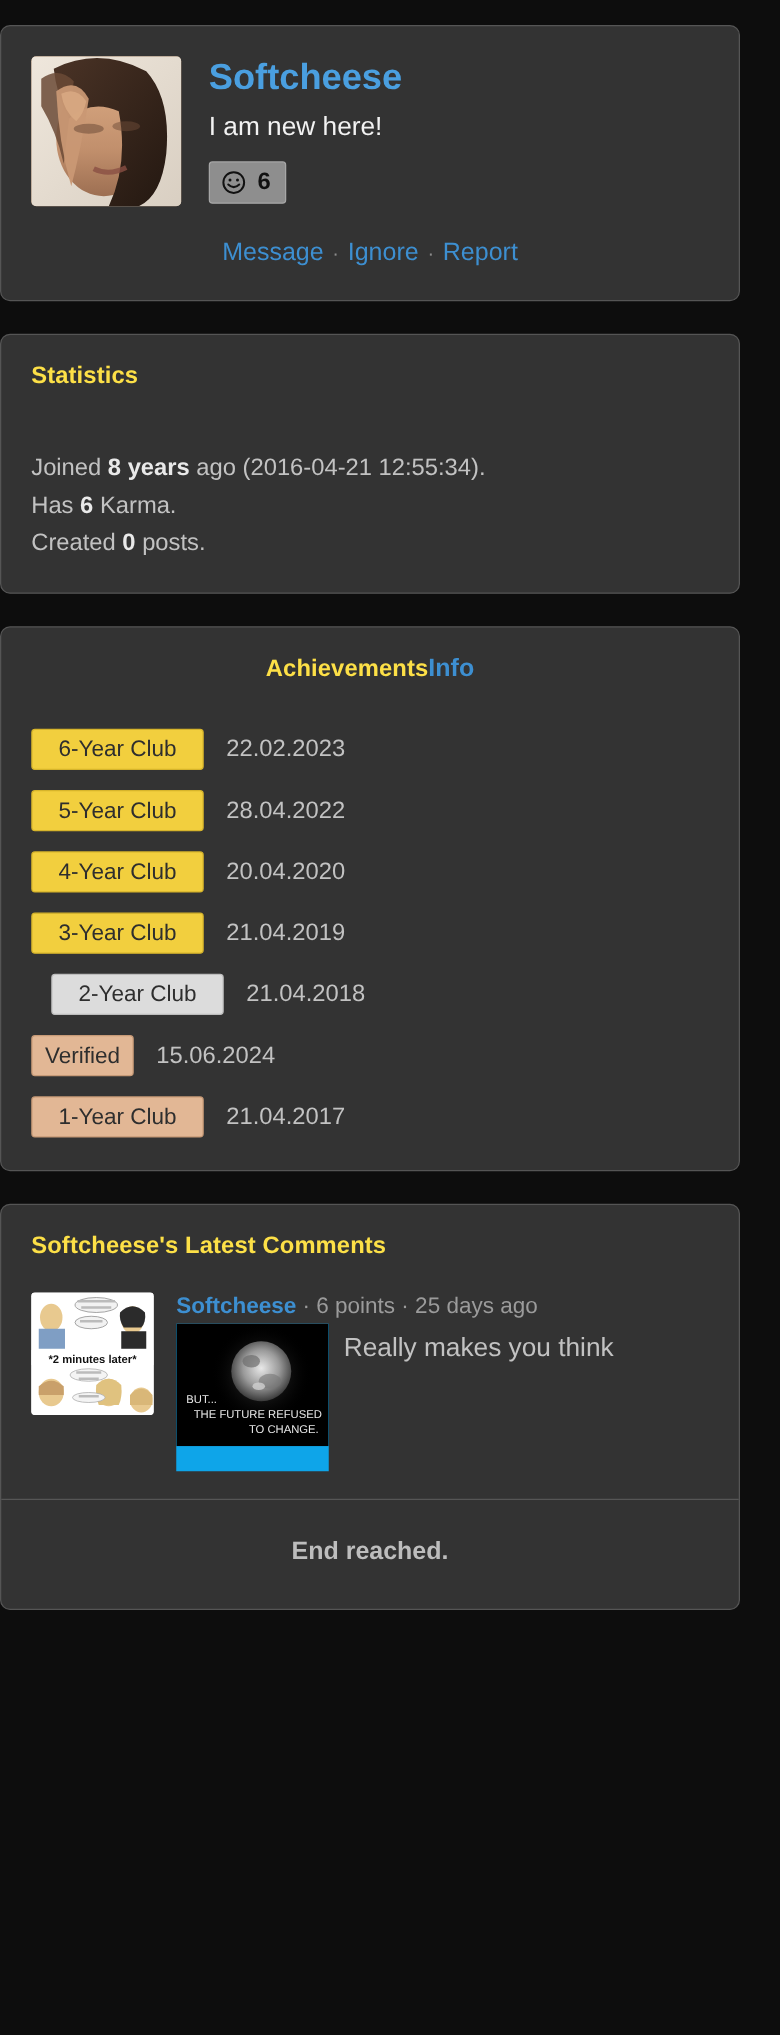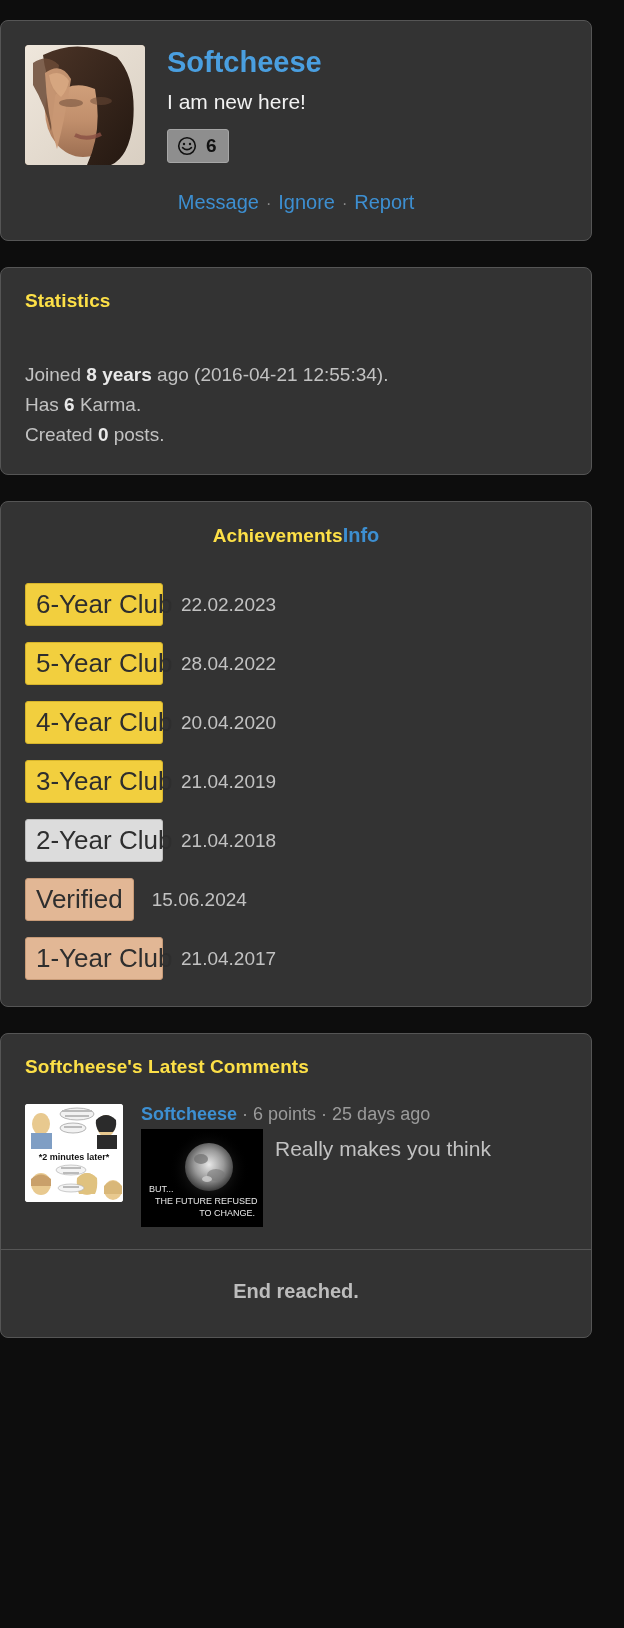--- a/index.html
+++ b/index.html
@@ -120,31 +120,31 @@
   }
   .ach-list { margin-top: 36px; }
   .ach-row {
     display: flex;
     align-items: center;
     margin-bottom: 16px;
   }
   .ach-row:last-child { margin-bottom: 2px; }
   .ach-badge {
     display: inline-block;
-    font-size: 26px;
+    font-size: 18px;
     color: #2e2e2e;
     border-radius: 3px;
     padding: 5px 10px;
     box-sizing: border-box;
     text-align: center;
     white-space: nowrap;
   }
   .ach-badge.w-club { width: 138px; }
   .ach-badge.gold   { background: #f2cf3e; border: 1px solid #d6b42b; }
-  .ach-badge.silver { background: #dcdcdc; border: 1px solid #bdbdbd; }
+  .ach-badge.silver { background: #dcdcdc; border: 1px solid #bdbdbd; margin-left: 16px; }
   .ach-badge.bronze { background: #e2b795; border: 1px solid #c79a77; }
   .ach-date {
     color: #c2c2c2;
     font-size: 19px;
     margin-left: 18px;
   }
 
   
   .comments-head { padding: 22px 24px 0 24px; }
   .comment-row {
@@ -177,21 +177,21 @@
     text-decoration: none;
   }
   .comment-meta .sep { padding: 0 5px; }
   .comment-body {
     display: flex;
     align-items: flex-start;
     margin-top: 4px;
   }
   .embed {
     width: 122px;
-    height: 98px;
+    height: 118px;
     flex: 0 0 auto;
     background: #0ea5e9;
     overflow: hidden;
   }
   .embed svg { display: block; width: 122px; height: 98px; }
   .comment-text {
     color: #c2c2c2;
     font-size: 21px;
     margin-left: 12px;
     padding-top: 6px;

